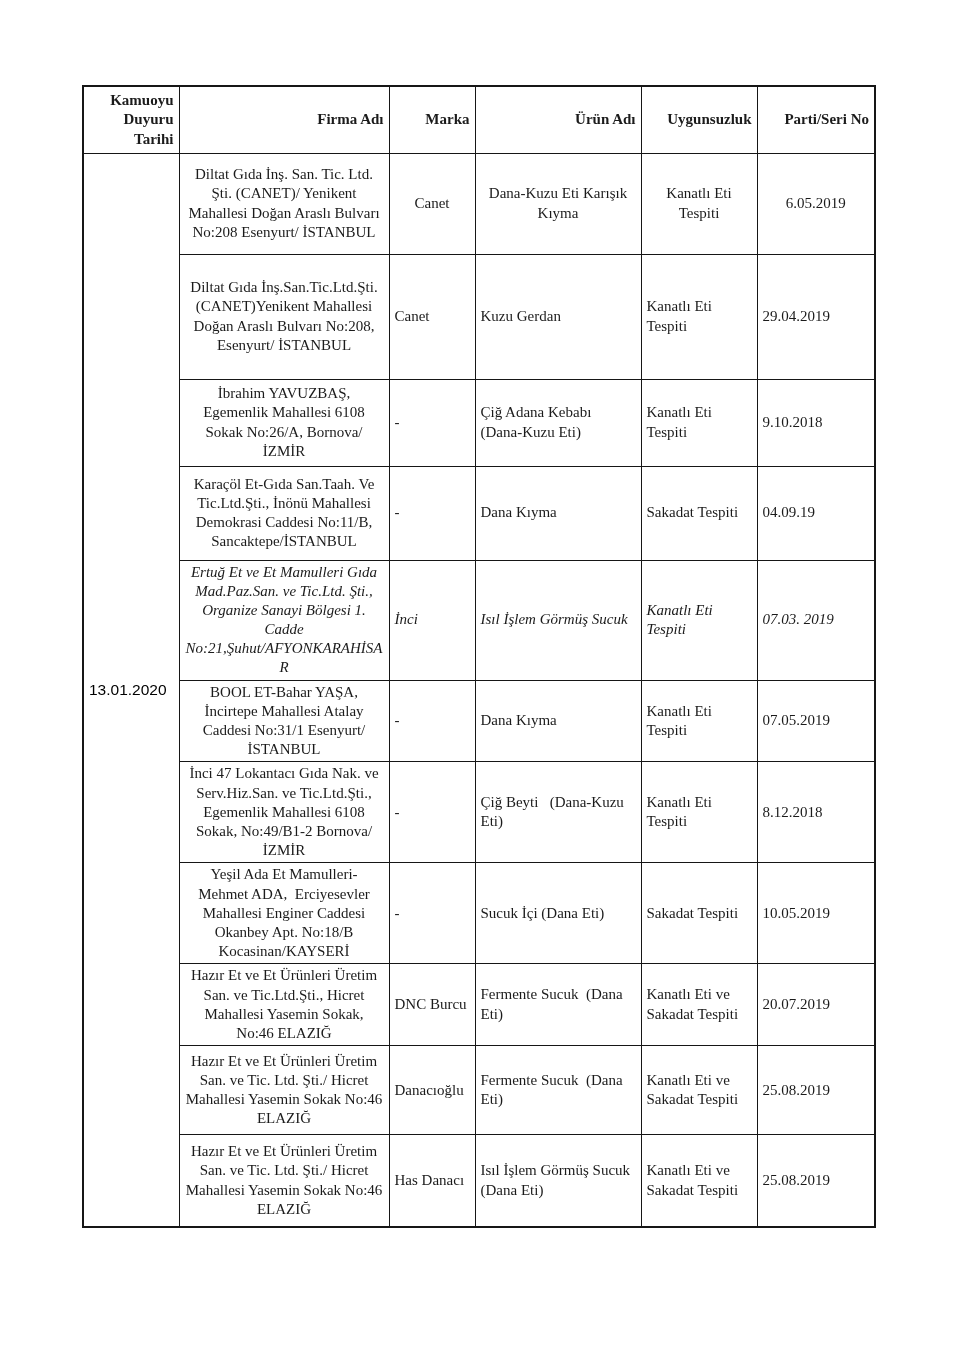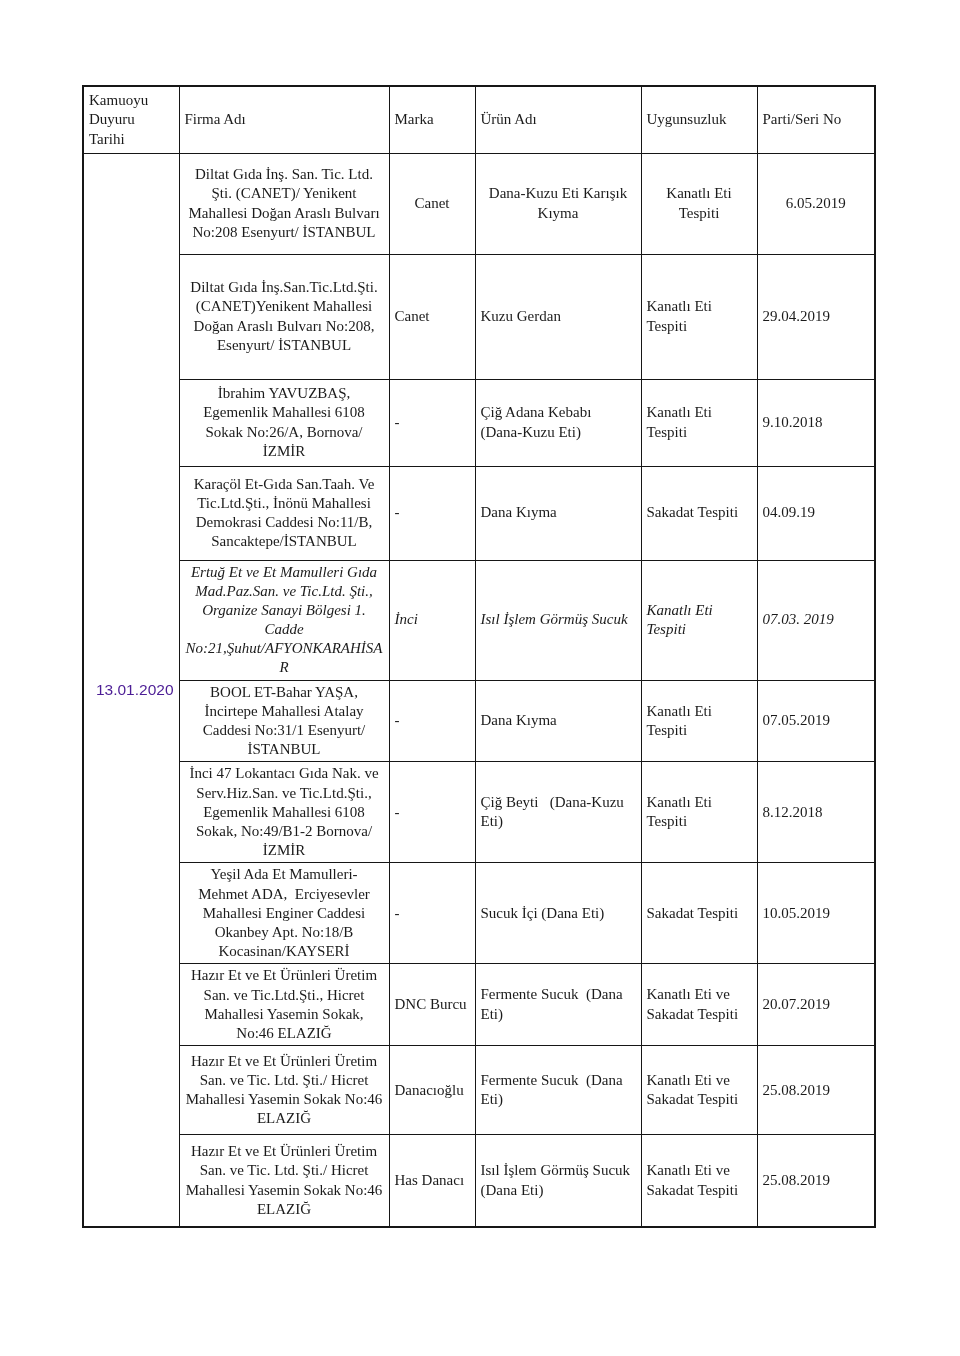--- a/index.html
+++ b/index.html
@@ -24,36 +24,36 @@
   }
   table.recall th, table.recall td {
     border: 1.5px solid #161616;
     padding: 2px 5px;
     vertical-align: middle;
     overflow-wrap: break-word;
     white-space: pre-wrap;
   }
   table.recall { border: 2px solid #161616; }
   th.hdr {
-    font-weight: normal;
-    text-align: left;
+    font-weight: bold;
+    text-align: right;
     vertical-align: middle;
     height: 67px;
   }
   td.firma {
     vertical-align: top;
     text-align: center;
     line-height: 1.28;
   }
   td.datecell {
     font-family: "Liberation Sans", "DejaVu Sans", sans-serif;
     font-size: 15.5px;
-    text-align: right;
+    text-align: left;
     vertical-align: middle;
-    color: #4c1d95;
+    color: #000000;
     margin-top: 19px;
   }
   td.c { text-align: center; }
   td.l { text-align: left; }
 </style>
 </head>
 <body>
 
 <div class="page">
   <table class="recall">

